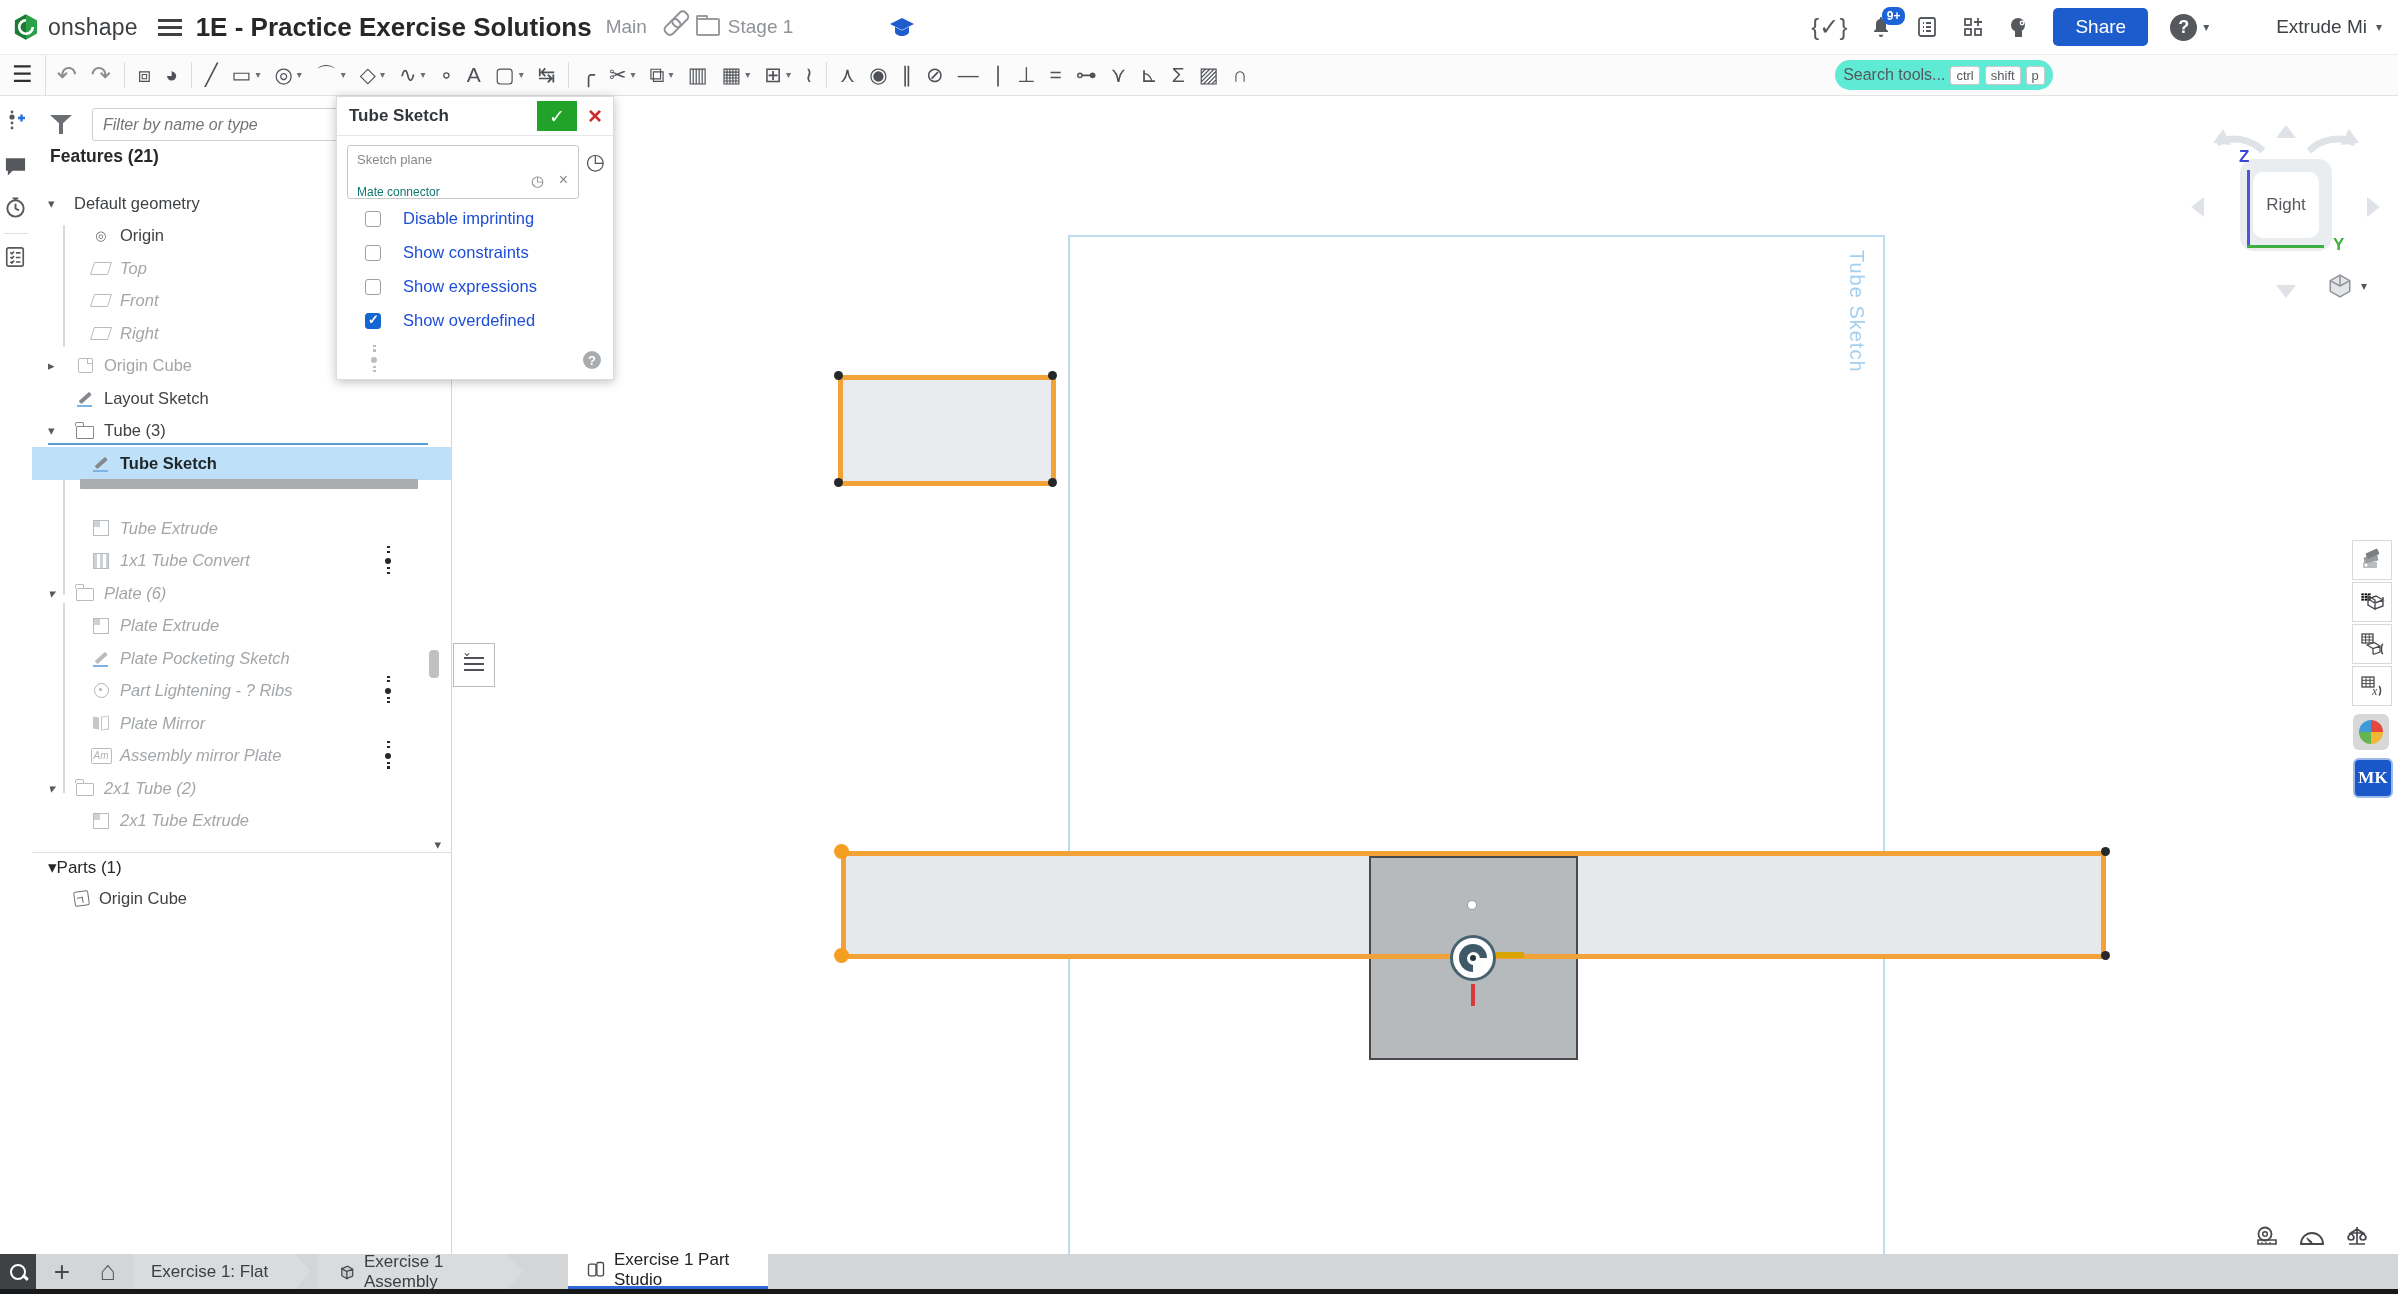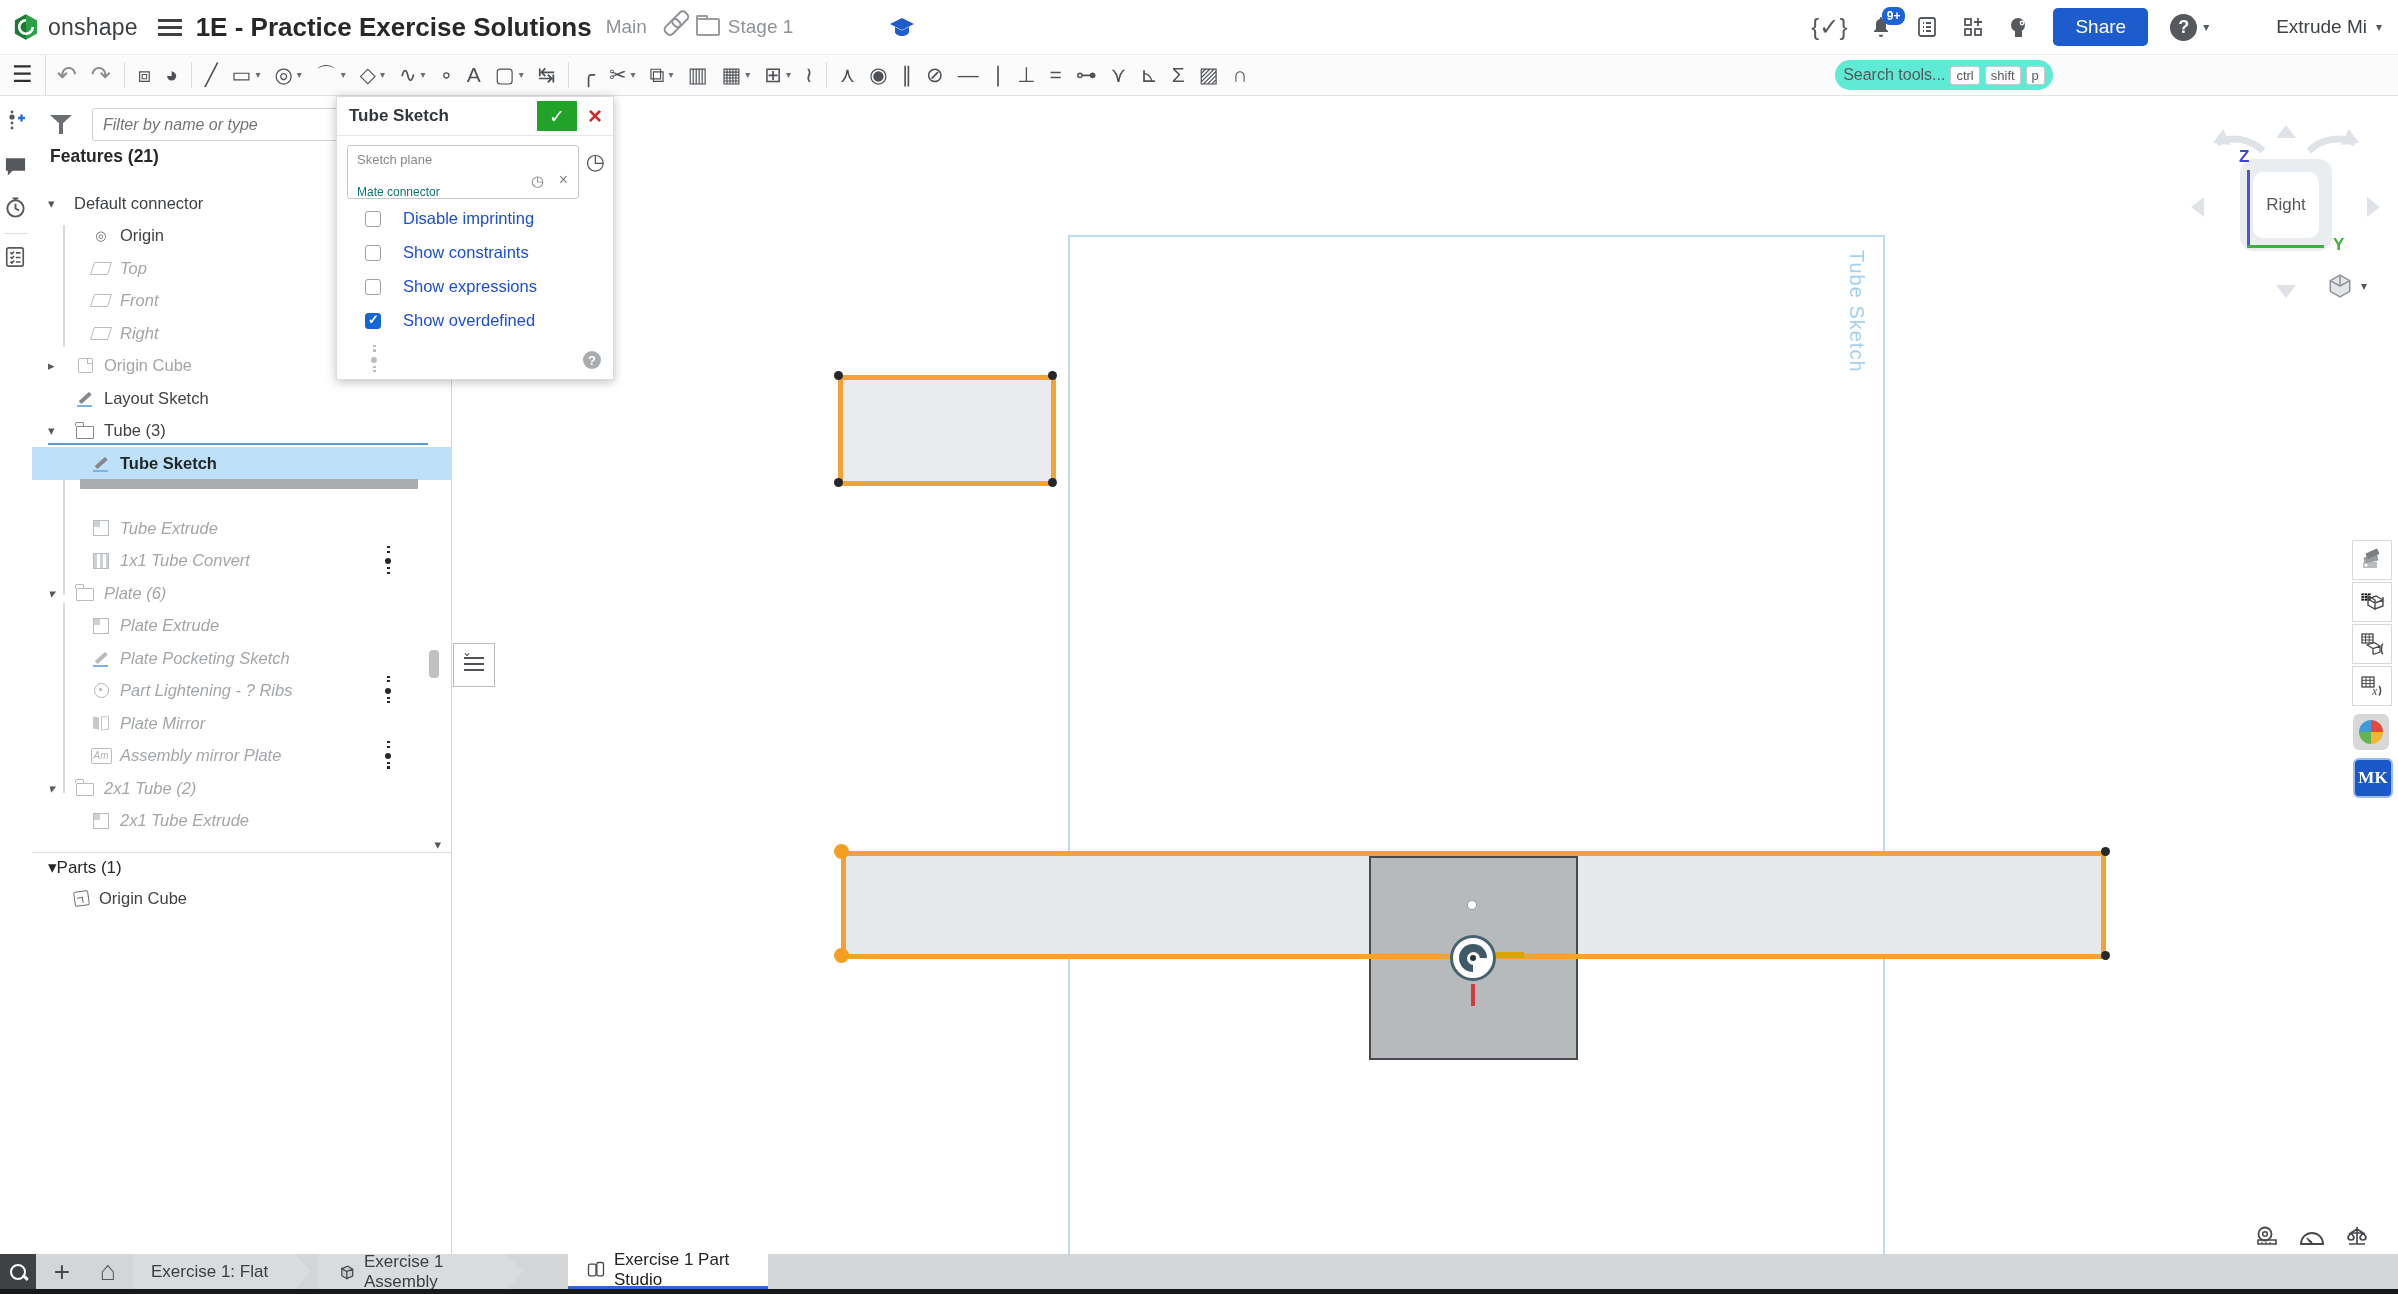--- a/index.html
+++ b/index.html
@@ -426,21 +426,21 @@
     <input class="filterbox" placeholder="Filter by name or type" style="">
     <div class="pan-h">Features (21)</div>
 
     <div class="guide" style="top:130px;height:122px"></div>
     <div class="guide" style="top:380px;height:120px"></div>
     <div class="guide" style="top:508px;height:190px"></div>
 
     <div class="tree">
       <div class="row">
           <span class="tcaret">▾</span>
-          <span class="lbl">Default connector</span>
+          <span class="lbl">Default geometry</span>
         </div>
       <div class="row">
           <span class="sp"></span>
           <span class="sp2"></span>
           <span class="ticon i-origin">◎</span>
           <span class="lbl">Origin</span>
         </div>
       <div class="row mut">
           <span class="sp"></span>
           <span class="sp2"></span>

